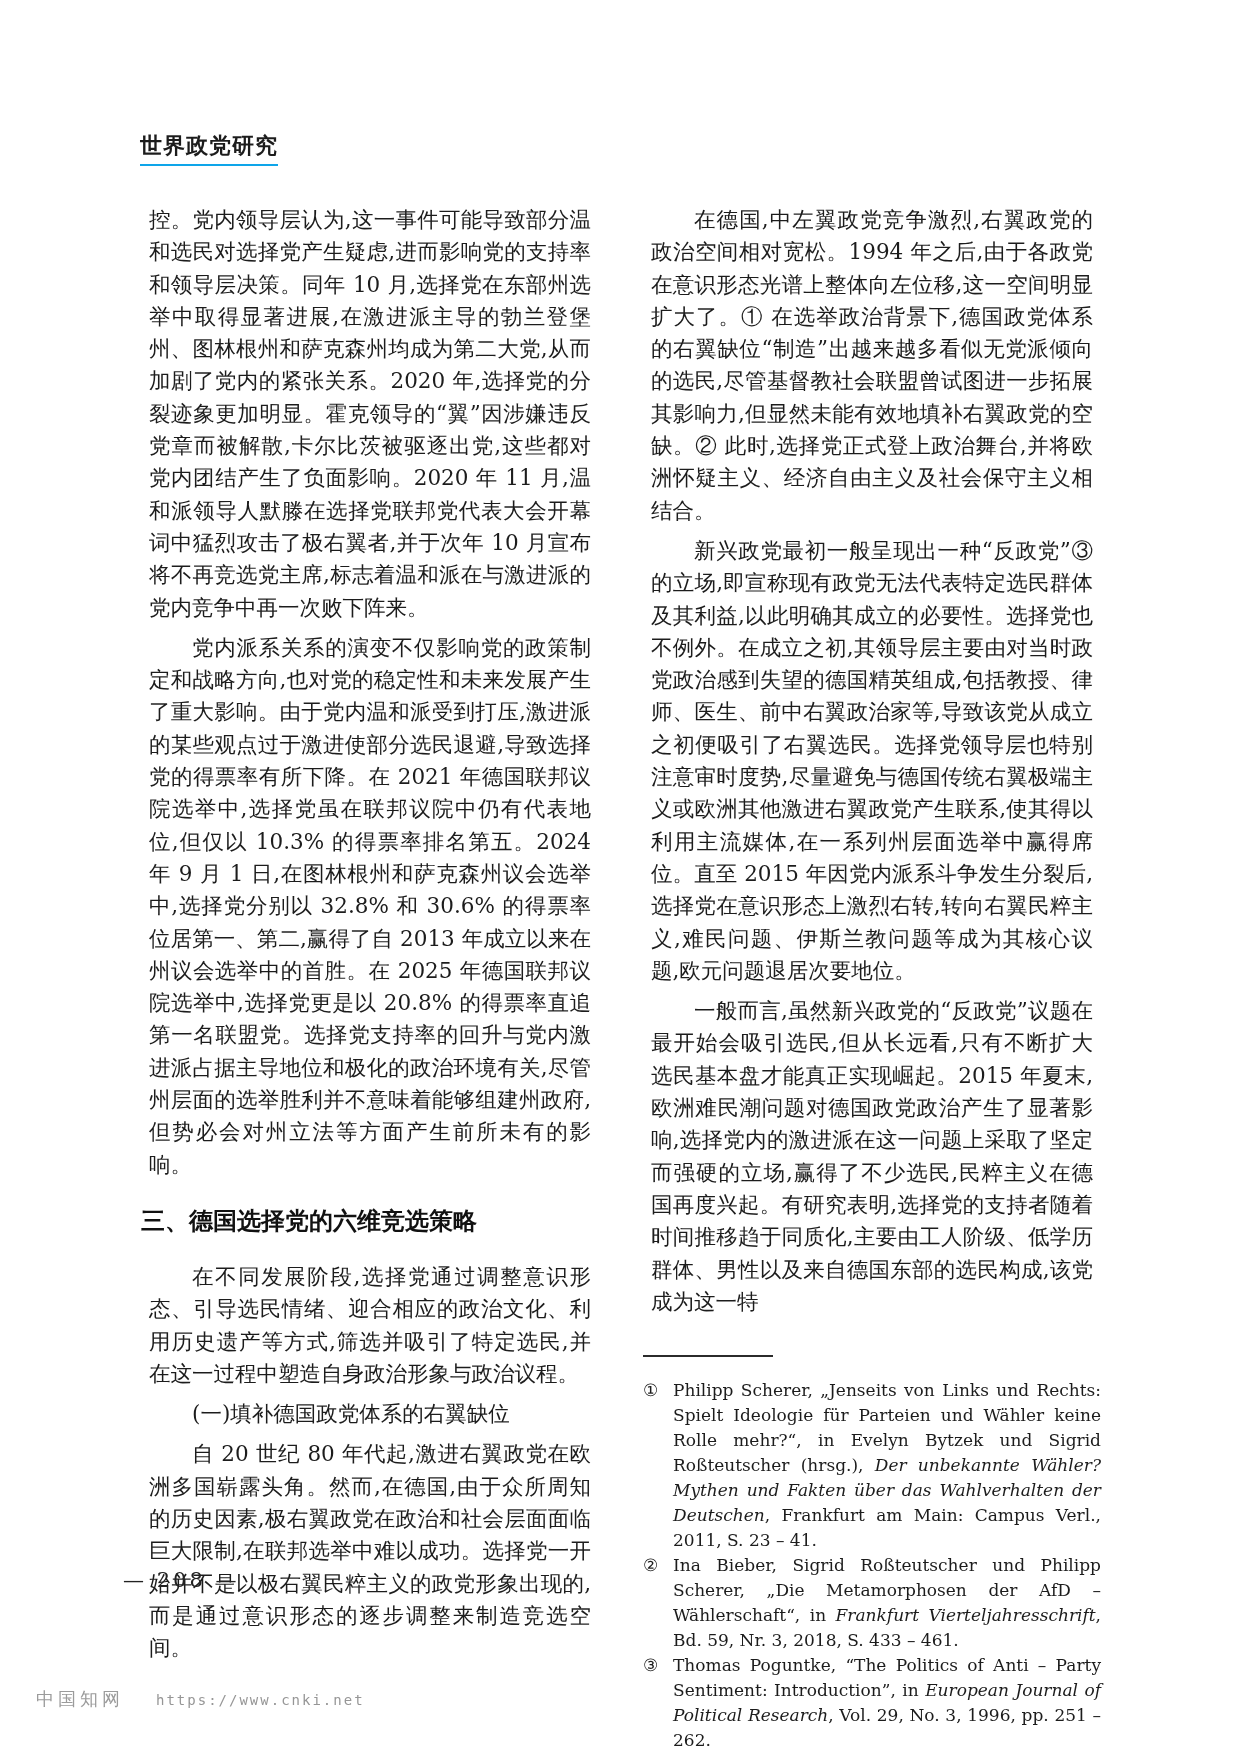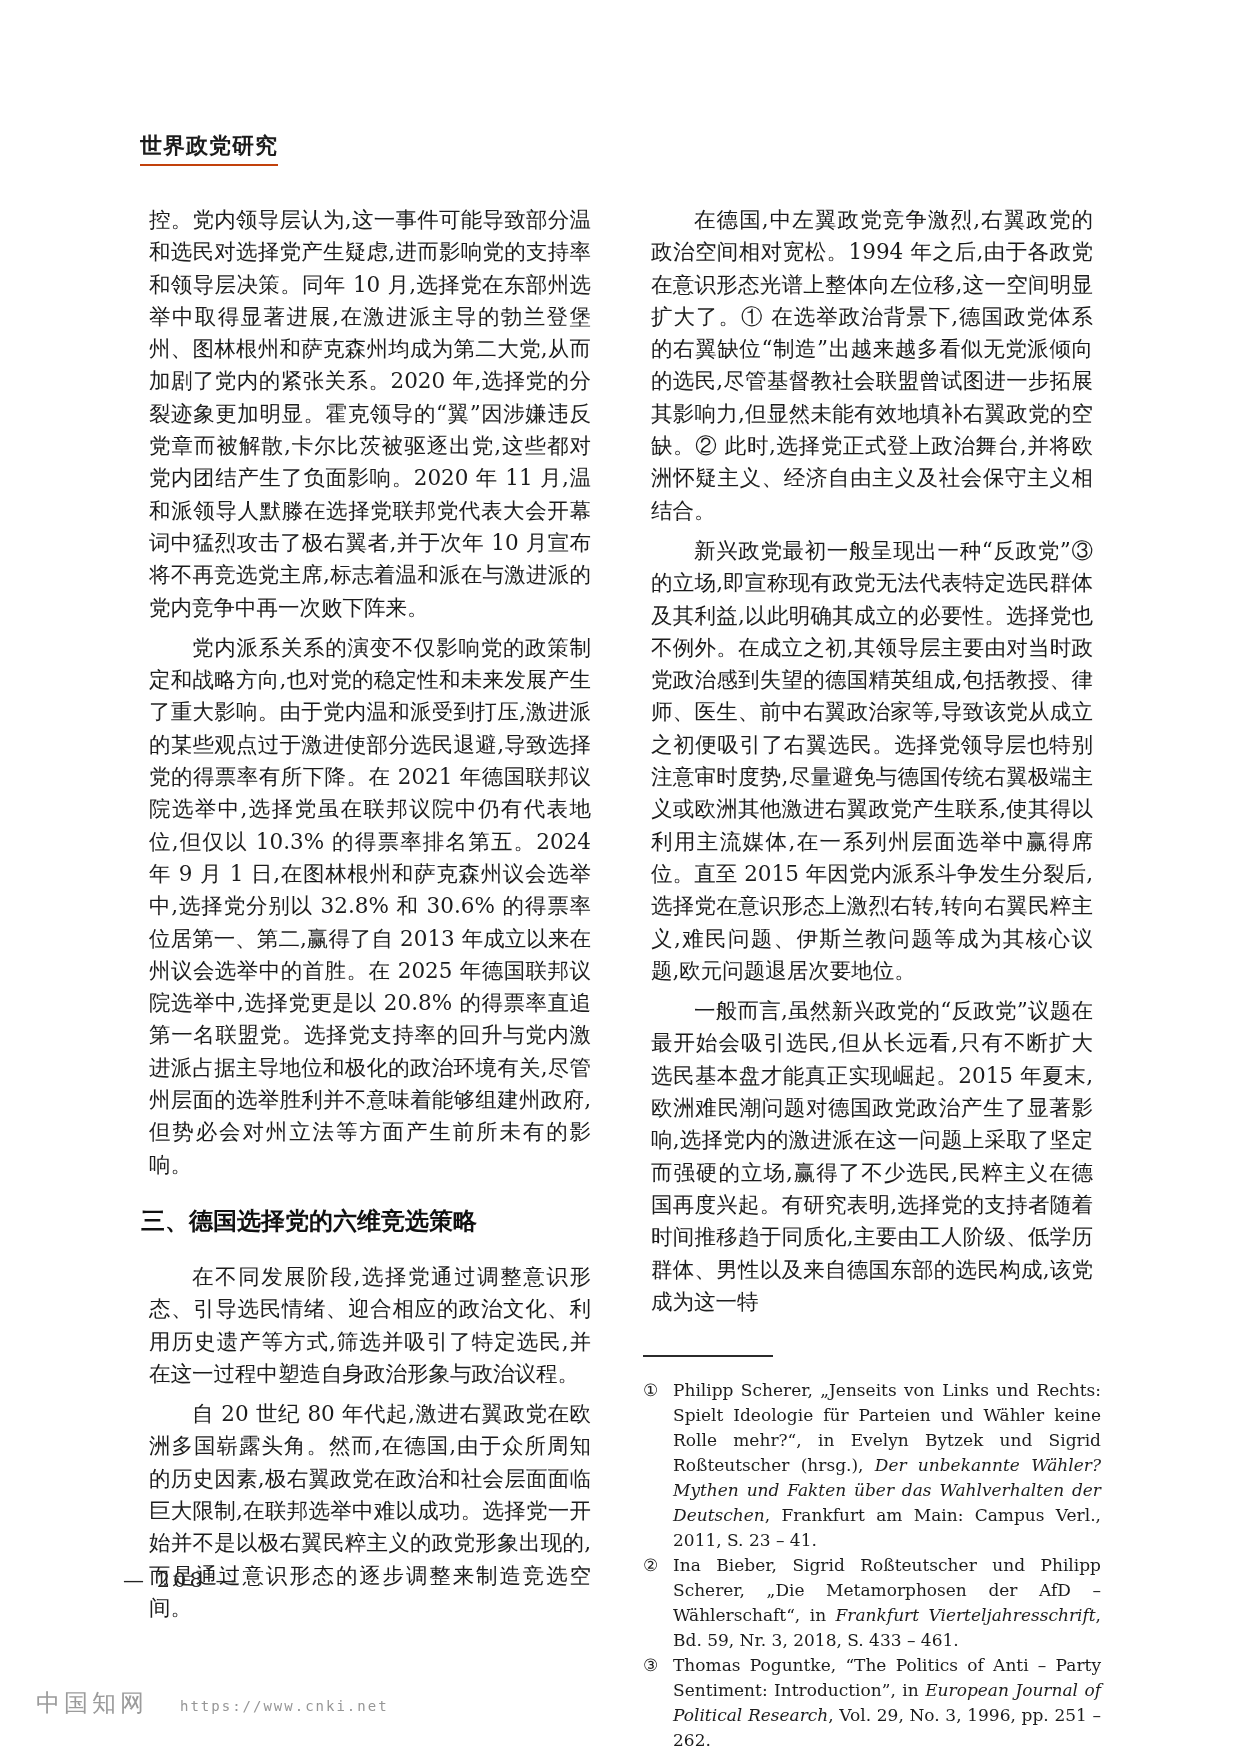--- a/index.html
+++ b/index.html
@@ -11,21 +11,21 @@
     font-family: "DejaVu Serif", "Liberation Serif", serif;
     color: #1c1c1c;
   }
   .running-header {
     position: absolute;
     left: 140px; top: 131px;
     font-family: "DejaVu Sans", "Liberation Sans", sans-serif;
     font-weight: bold;
     font-size: 22px;
     letter-spacing: 1px;
-    border-bottom: 2px solid #c2410c;
+    border-bottom: 2px solid #0ea5e9;
     padding-bottom: 3px;
   }
   .col {
     position: absolute;
     top: 196px;
     width: 458px;
     text-align: justify;
     text-justify: inter-ideograph;
     font-size: 21.5px;
     line-height: 32.3px;
@@ -65,41 +65,42 @@
     letter-spacing: 3px;
     color: #222222;
   }
   .watermark {
     position: absolute;
     left: 36px; top: 1687px;
     color: #9b9b9b;
     white-space: nowrap;
   }
   .watermark .brand {
-    font-size: 24px;
+    font-size: 18px;
     letter-spacing: 4px;
   }
   .watermark .url {
     font-family: "DejaVu Sans Mono", "Liberation Mono", monospace;
     font-size: 14px;
     letter-spacing: 2px;
     margin-left: 32px;
     color: #969696;
   }
 </style>
 </head>
 <body>
 
 <div class="running-header">世界政党研究</div>
 
 <div class="col col-left">
   <p class="para no-indent">控。党内领导层认为,这一事件可能导致部分温和选民对选择党产生疑虑,进而影响党的支持率和领导层决策。同年 10 月,选择党在东部州选举中取得显著进展,在激进派主导的勃兰登堡州、图林根州和萨克森州均成为第二大党,从而加剧了党内的紧张关系。2020 年,选择党的分裂迹象更加明显。霍克领导的“翼”因涉嫌违反党章而被解散,卡尔比茨被驱逐出党,这些都对党内团结产生了负面影响。2020 年 11 月,温和派领导人默滕在选择党联邦党代表大会开幕词中猛烈攻击了极右翼者,并于次年 10 月宣布将不再竞选党主席,标志着温和派在与激进派的党内竞争中再一次败下阵来。</p>
   <p class="para">党内派系关系的演变不仅影响党的政策制定和战略方向,也对党的稳定性和未来发展产生了重大影响。由于党内温和派受到打压,激进派的某些观点过于激进使部分选民退避,导致选择党的得票率有所下降。在 2021 年德国联邦议院选举中,选择党虽在联邦议院中仍有代表地位,但仅以 10.3% 的得票率排名第五。2024 年 9 月 1 日,在图林根州和萨克森州议会选举中,选择党分别以 32.8% 和 30.6% 的得票率位居第一、第二,赢得了自 2013 年成立以来在州议会选举中的首胜。在 2025 年德国联邦议院选举中,选择党更是以 20.8% 的得票率直追第一名联盟党。选择党支持率的回升与党内激进派占据主导地位和极化的政治环境有关,尽管州层面的选举胜利并不意味着能够组建州政府,但势必会对州立法等方面产生前所未有的影响。</p>
   <h2 class="section-heading">三、德国选择党的六维竞选策略</h2>
   <p class="para">在不同发展阶段,选择党通过调整意识形态、引导选民情绪、迎合相应的政治文化、利用历史遗产等方式,筛选并吸引了特定选民,并在这一过程中塑造自身政治形象与政治议程。</p>
+  <p class="para">(一)填补德国政党体系的右翼缺位</p>
   <p class="para">自 20 世纪 80 年代起,激进右翼政党在欧洲多国崭露头角。然而,在德国,由于众所周知的历史因素,极右翼政党在政治和社会层面面临巨大限制,在联邦选举中难以成功。选择党一开始并不是以极右翼民粹主义的政党形象出现的,而是通过意识形态的逐步调整来制造竞选空间。</p>
 </div>
 
 <div class="col col-right">
   <p class="para">在德国,中左翼政党竞争激烈,右翼政党的政治空间相对宽松。1994 年之后,由于各政党在意识形态光谱上整体向左位移,这一空间明显扩大了。① 在选举政治背景下,德国政党体系的右翼缺位“制造”出越来越多看似无党派倾向的选民,尽管基督教社会联盟曾试图进一步拓展其影响力,但显然未能有效地填补右翼政党的空缺。② 此时,选择党正式登上政治舞台,并将欧洲怀疑主义、经济自由主义及社会保守主义相结合。</p>
   <p class="para">新兴政党最初一般呈现出一种“反政党”③的立场,即宣称现有政党无法代表特定选民群体及其利益,以此明确其成立的必要性。选择党也不例外。在成立之初,其领导层主要由对当时政党政治感到失望的德国精英组成,包括教授、律师、医生、前中右翼政治家等,导致该党从成立之初便吸引了右翼选民。选择党领导层也特别注意审时度势,尽量避免与德国传统右翼极端主义或欧洲其他激进右翼政党产生联系,使其得以利用主流媒体,在一系列州层面选举中赢得席位。直至 2015 年因党内派系斗争发生分裂后,选择党在意识形态上激烈右转,转向右翼民粹主义,难民问题、伊斯兰教问题等成为其核心议题,欧元问题退居次要地位。</p>
   <p class="para">一般而言,虽然新兴政党的“反政党”议题在最开始会吸引选民,但从长远看,只有不断扩大选民基本盘才能真正实现崛起。2015 年夏末,欧洲难民潮问题对德国政党政治产生了显著影响,选择党内的激进派在这一问题上采取了坚定而强硬的立场,赢得了不少选民,民粹主义在德国再度兴起。有研究表明,选择党的支持者随着时间推移趋于同质化,主要由工人阶级、低学历群体、男性以及来自德国东部的选民构成,该党成为这一特</p>
   <div class="footnote-separator"></div>
   <div class="footnotes" id="footnotes">
       <div class="footnote">

